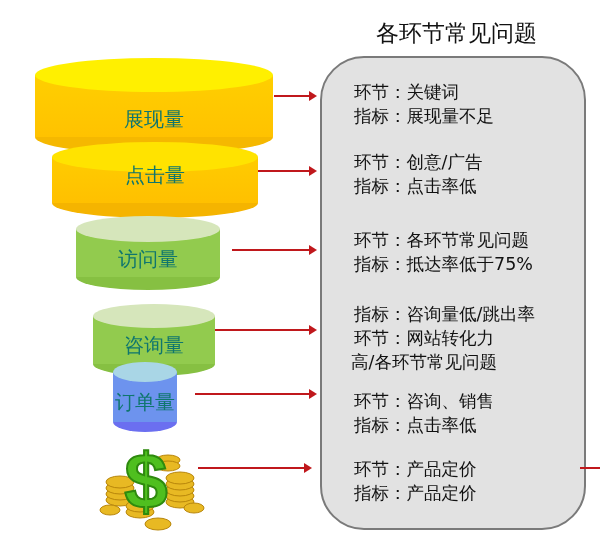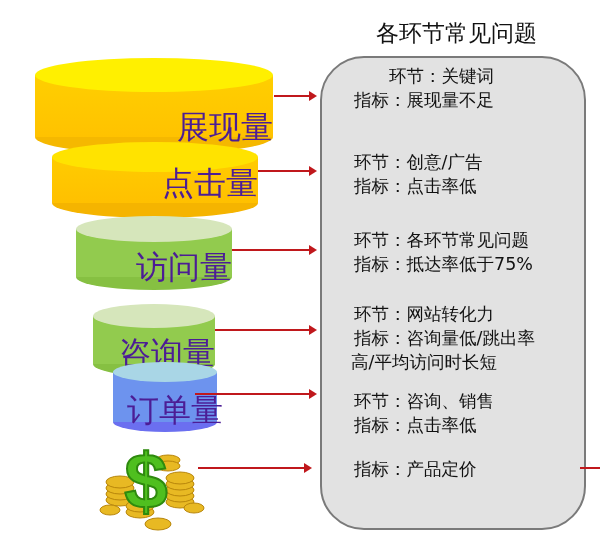--- a/index.html
+++ b/index.html
@@ -5,21 +5,21 @@
   html,body{margin:0;padding:0;background:#fff;}
   body{width:600px;height:546px;position:relative;overflow:hidden;font-family:"DejaVu Sans","Liberation Sans",sans-serif;color:#111;}
   .title{position:absolute;left:376px;top:18px;font-size:23px;letter-spacing:0px;color:#111;}
   .box{position:absolute;left:320px;top:56px;width:266px;height:474px;background:#e2e2e2;border:2px solid #7a7a7a;border-radius:44px;box-sizing:border-box;}
   .issue{position:absolute;left:354px;font-size:17.5px;line-height:24px;color:#111;white-space:nowrap;}
   .issue div{height:24px;}
   .cyl{position:absolute;}
   .cyl .body{position:absolute;left:0;right:0;}
   .cyl .top{position:absolute;left:0;right:0;border-radius:50%;}
   .cyl .bottom{position:absolute;left:0;right:0;border-radius:50%;}
-  .cyl .label{position:absolute;left:0;right:0;text-align:right;font-size:32px;color:#4c1d95;}
+  .cyl .label{position:absolute;left:0;right:0;text-align:center;font-size:20px;color:#0f766e;}
   .arrow{position:absolute;height:2px;background:#c0181c;}
   .arrow::after{content:"";position:absolute;right:-7px;top:-4px;border-left:8px solid #c0181c;border-top:5px solid transparent;border-bottom:5px solid transparent;}
   .stub{position:absolute;height:2px;background:#c0181c;}
   .money{position:absolute;left:98px;top:440px;width:110px;height:95px;}
 </style>
 </head>
 <body>
 
 <div class="title">各环节常见问题</div>
 
@@ -30,35 +30,35 @@
   <div class="label" style="top:48px;">展现量</div>
 </div>
 
 <div class="cyl" style="left:52px;top:142px;width:206px;height:76px;">
   <div class="bottom" style="top:46px;height:30px;background:#f5b400;"></div>
   <div class="body" style="top:15px;height:46px;background:linear-gradient(#ffcc00,#ffc000);"></div>
   <div class="top" style="top:0;height:30px;background:#ffe300;"></div>
   <div class="label" style="top:20px;">点击量</div>
 </div>
 
-<div class="cyl" style="left:76px;top:216px;width:156px;height:74px;">
+<div class="cyl" style="left:76px;top:216px;width:144px;height:74px;">
   <div class="bottom" style="top:48px;height:26px;background:#86c042;"></div>
   <div class="body" style="top:13px;height:48px;background:#92cb4e;"></div>
   <div class="top" style="top:0;height:26px;background:#d6e6bb;"></div>
   <div class="label" style="top:30px;">访问量</div>
 </div>
 
 <div class="cyl" style="left:93px;top:304px;width:122px;height:72px;">
   <div class="bottom" style="top:48px;height:24px;background:#86c042;"></div>
   <div class="body" style="top:12px;height:48px;background:#92cb4e;"></div>
   <div class="top" style="top:0;height:24px;background:#d6e6bb;"></div>
   <div class="label" style="top:28px;">咨询量</div>
 </div>
 
-<div class="cyl" style="left:113px;top:362px;width:64px;height:70px;padding-left:40px;">
+<div class="cyl" style="left:113px;top:362px;width:64px;height:70px;">
   <div class="bottom" style="top:50px;height:20px;background:#6b6ff0;"></div>
   <div class="body" style="top:10px;height:50px;background:#6d93ee;"></div>
   <div class="top" style="top:0;height:20px;background:#a9d6e6;"></div>
   <div class="label" style="top:27px;left:-6px;right:-6px;">订单量</div>
 </div>
 
 <svg class="money" viewBox="0 0 110 95">
   <g fill="#e8b923" stroke="#b8860b" stroke-width="1">
     <ellipse cx="22" cy="60" rx="14" ry="6"></ellipse>
       <ellipse cx="22" cy="54" rx="14" ry="6"></ellipse>
@@ -83,36 +83,37 @@
 <div class="arrow" style="left:274px;top:95px;width:36px;"></div>
 <div class="arrow" style="left:258px;top:170px;width:52px;"></div>
 <div class="arrow" style="left:232px;top:249px;width:78px;"></div>
 <div class="arrow" style="left:215px;top:329px;width:95px;"></div>
 <div class="arrow" style="left:195px;top:393px;width:115px;"></div>
 <div class="arrow" style="left:198px;top:467px;width:107px;"></div>
 
 <div class="box"></div>
 <div class="stub" style="left:580px;top:467px;width:20px;"></div>
 
-<div class="issue" style="top:64px;text-align:right;">
+<div class="issue" style="top:80px;">
   <div>环节：关键词</div>
   <div>指标：展现量不足</div>
 </div>
 <div class="issue" style="top:150px;">
   <div>环节：创意/广告</div>
   <div>指标：点击率低</div>
 </div>
 <div class="issue" style="top:228px;">
   <div>环节：各环节常见问题</div>
   <div>指标：抵达率低于75%</div>
 </div>
 <div class="issue" style="top:302px;">
+  <div>指标：咨询量低/跳出率</div>
   <div>环节：网站转化力</div>
-  <div>指标：咨询量低/跳出率</div>
-  <div style="margin-left:-3px;">高/平均访问时长短</div>
+  <div style="margin-left:-3px;">高/各环节常见问题</div>
 </div>
 <div class="issue" style="top:389px;">
   <div>环节：咨询、销售</div>
   <div>指标：点击率低</div>
 </div>
 <div class="issue" style="top:457px;">
+  <div>环节：产品定价</div>
   <div>指标：产品定价</div>
 </div>
 
 </body></html>

